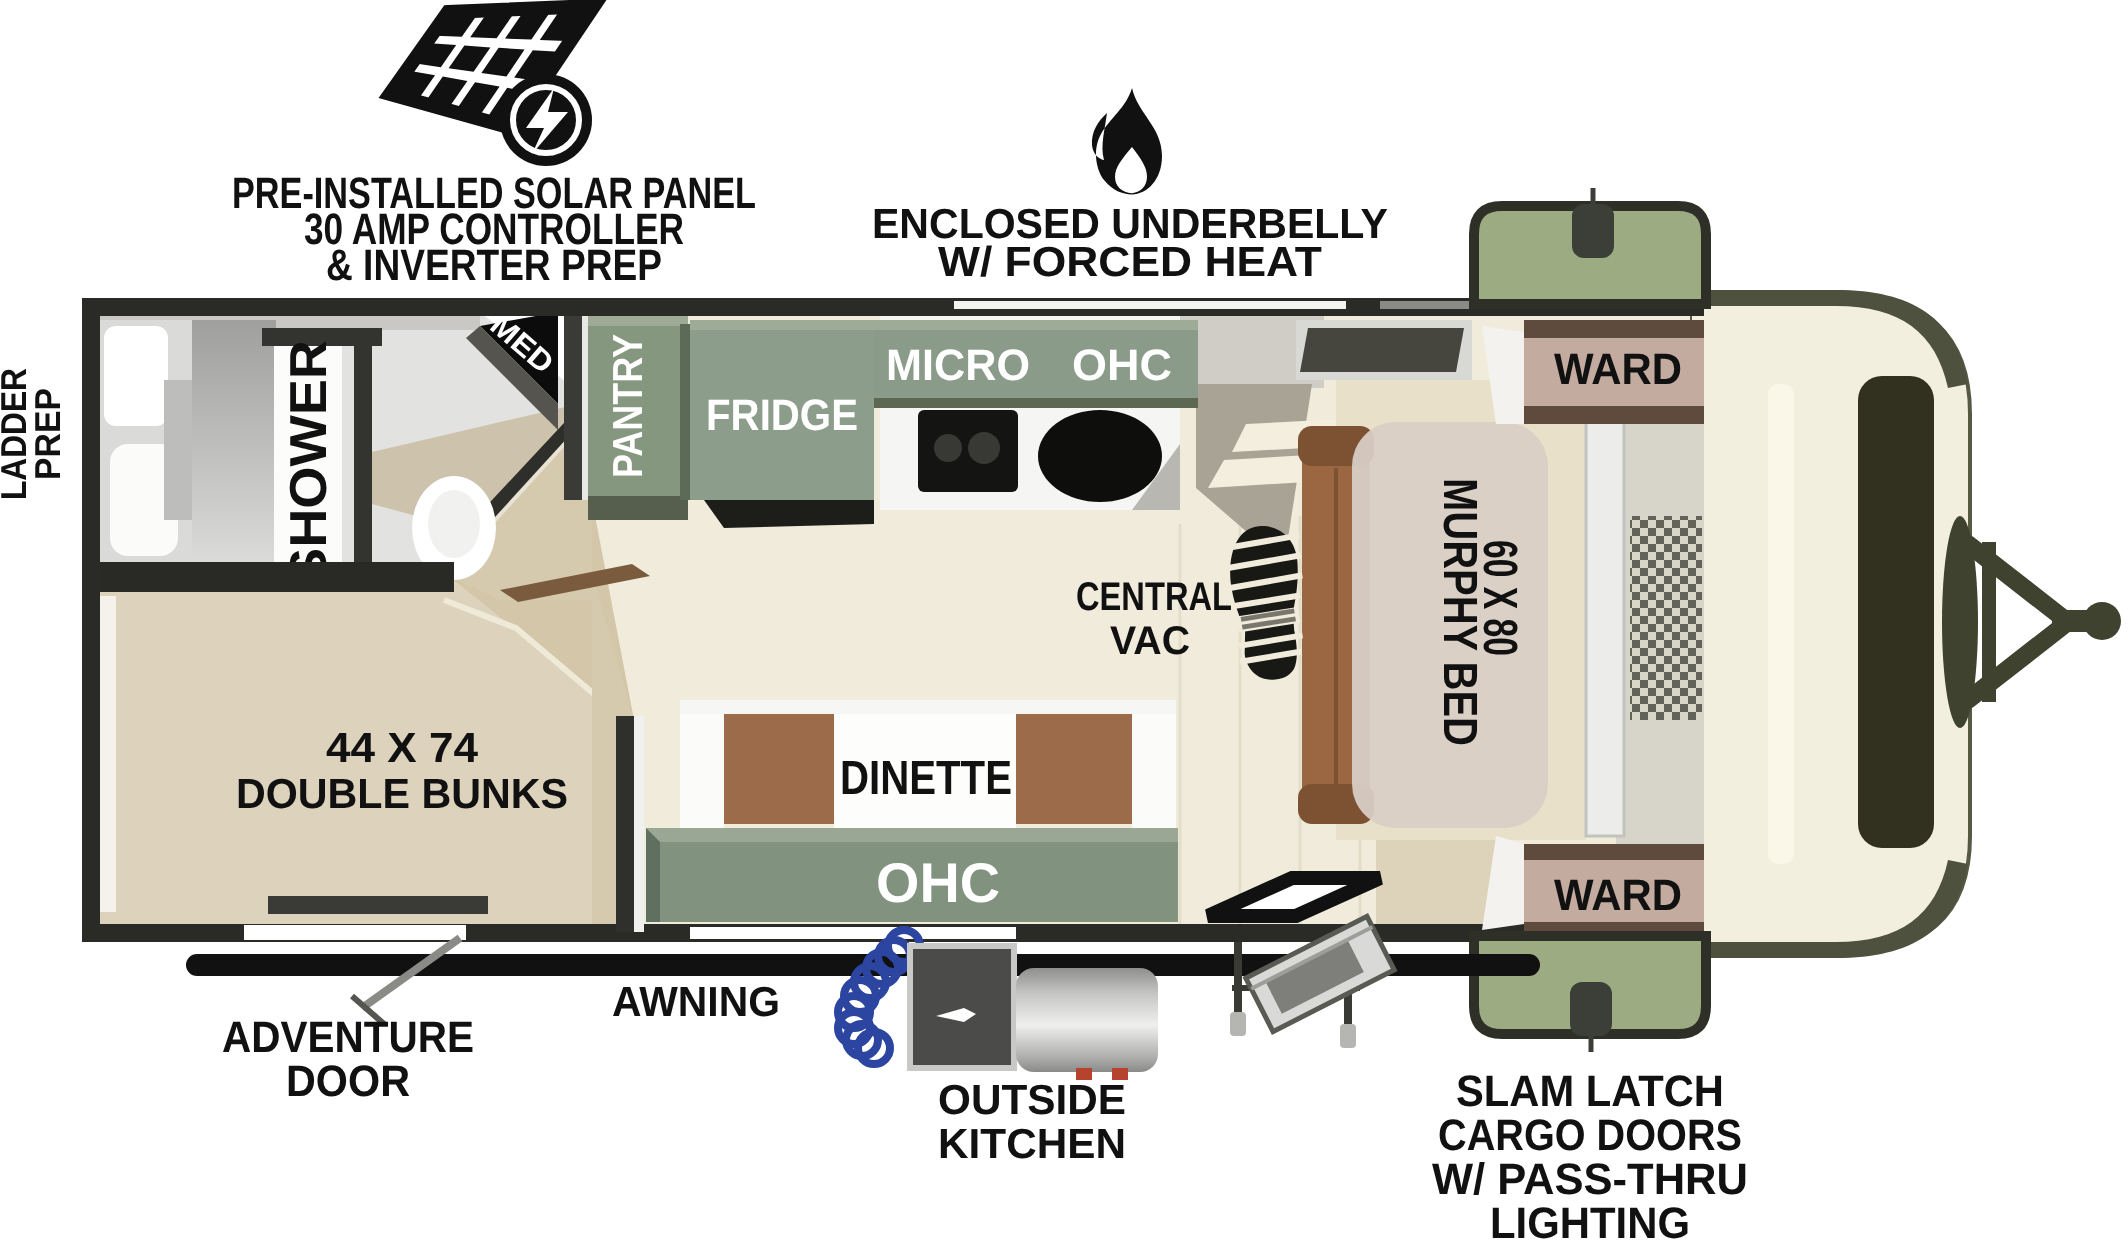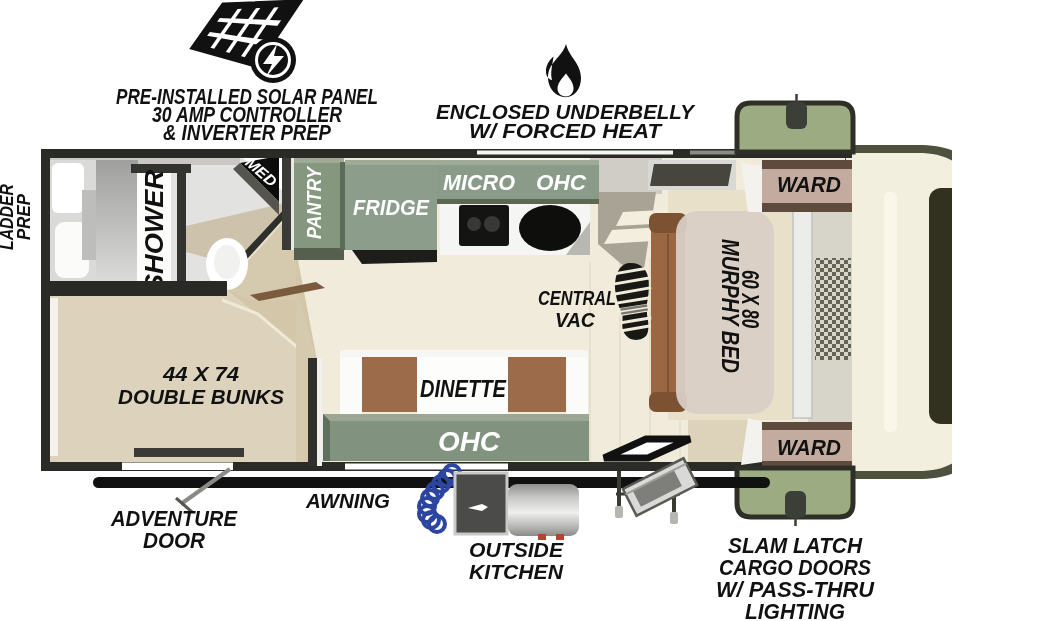--- a/index.html
+++ b/index.html
@@ -1,16 +1,16 @@
 <!DOCTYPE html>
 <html><head>
 <meta charset="utf-8">
 <style>
   html,body{margin:0;padding:0;background:#ffffff;}
-  .page{width:952px;height:621px;position:relative;overflow:hidden;background:#a16207;font-style:italic;}
+  .page{width:1064px;height:621px;position:relative;overflow:hidden;background:#a16207;}
   text{font-family:"Liberation Sans",sans-serif;font-weight:bold;}
 </style>
 </head>
 <body>
 <div class="page">
 <svg width="1064" height="621" viewBox="0 0 1064 621" xmlns="http://www.w3.org/2000/svg">
 <defs>
   <pattern id="checker" width="8" height="8" patternUnits="userSpaceOnUse">
     <rect width="8" height="8" fill="#d8d6c6"></rect>
     <rect width="4" height="4" fill="#63635a"></rect>

